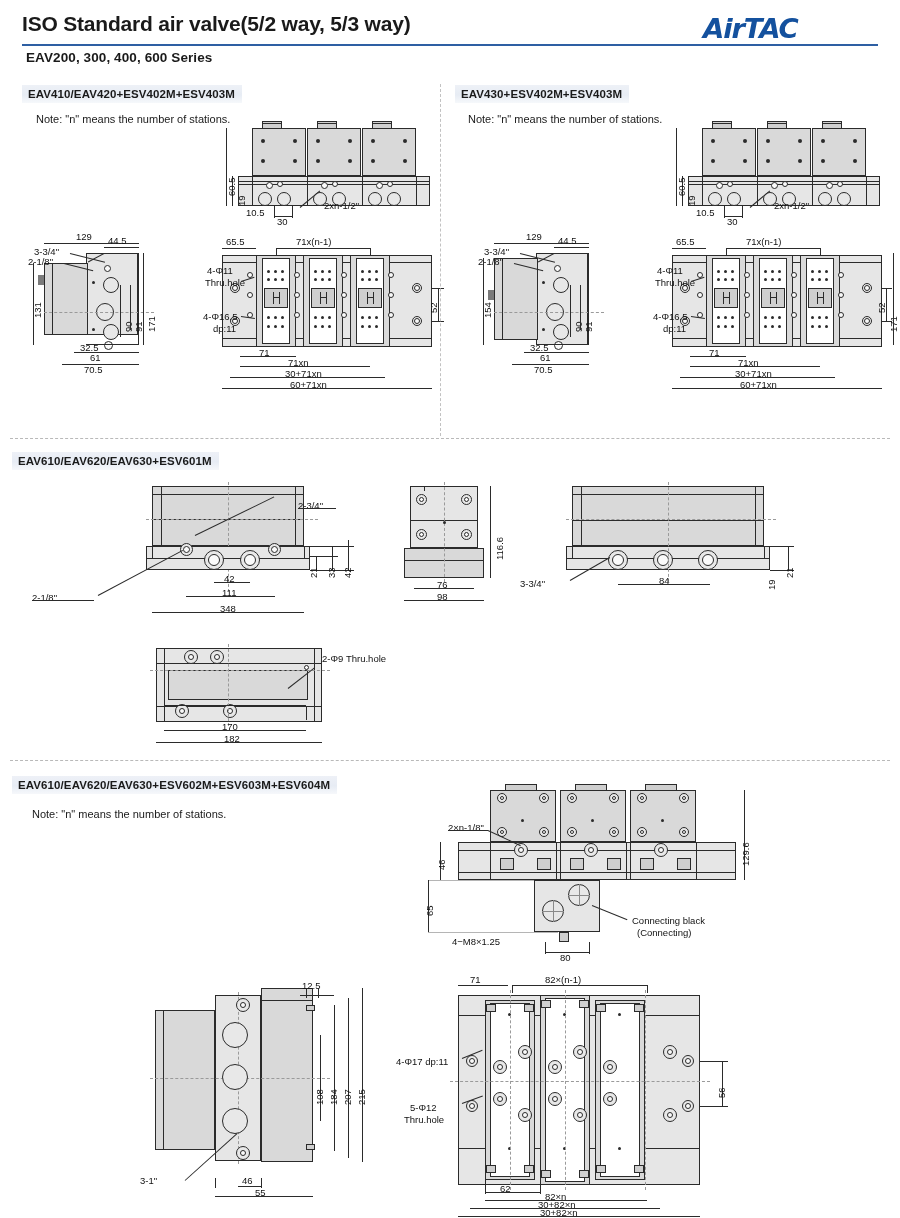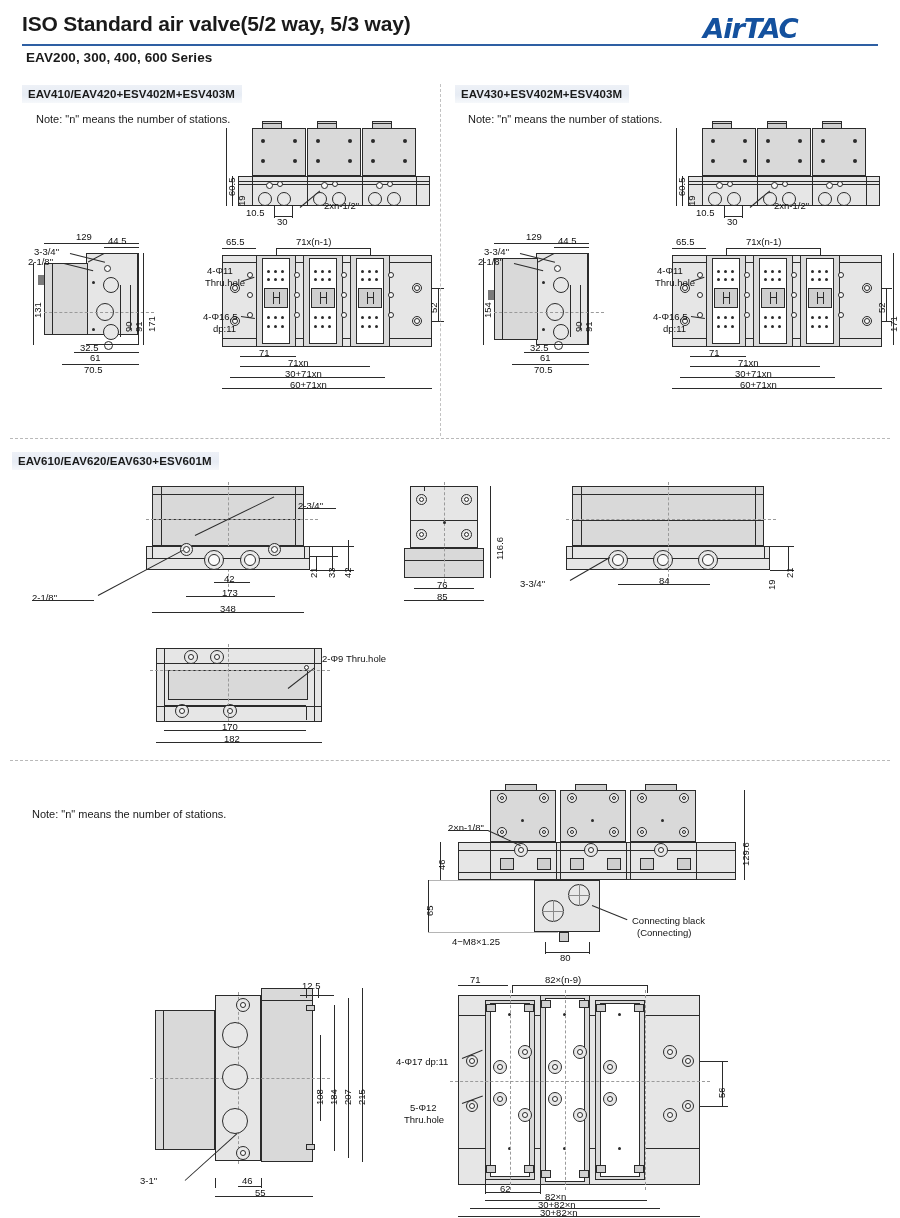--- a/index.html
+++ b/index.html
@@ -532,21 +532,21 @@
     <div class="ln" style="left:316px;top:556px;width:1px;height:14px;"></div>
     <div class="dimtxt v" style="left:308px;top:578px;">21</div>
     <div class="ln" style="left:332px;top:546px;width:1px;height:24px;"></div>
     <div class="dimtxt v" style="left:326px;top:578px;">33</div>
     <div class="ln" style="left:348px;top:540px;width:1px;height:30px;"></div>
     <div class="dimtxt v" style="left:342px;top:578px;">42</div>
 
     <div class="ln" style="left:214px;top:582px;width:36px;height:1px;"></div>
     <div class="dimtxt" style="left:224px;top:573px;">42</div>
     <div class="ln" style="left:186px;top:596px;width:89px;height:1px;"></div>
-    <div class="dimtxt" style="left:222px;top:587px;">173</div>
+    <div class="dimtxt" style="left:222px;top:587px;">111</div>
     <div class="ln" style="left:152px;top:612px;width:152px;height:1px;"></div>
     <div class="dimtxt" style="left:220px;top:603px;">348</div>
   </div>
 
   <div class="dw">
     <div class="bxl" style="left:410px;top:486px;width:68px;height:62px;"></div>
     <div class="ln" style="left:410px;top:520px;width:68px;height:1px;"></div>
     <div class="bx" style="left:404px;top:548px;width:80px;height:30px;"></div>
     <div class="ln" style="left:404px;top:560px;width:80px;height:1px;"></div>
     <div class="clv" style="left:444px;top:482px;height:100px;"></div>
@@ -561,21 +561,21 @@
     <div class="cir" style="left:416px;top:529px;width:11px;height:11px;"></div>
     <div class="cirw" style="left:419px;top:532px;width:5px;height:5px;"></div>
     <div class="cir" style="left:461px;top:529px;width:11px;height:11px;"></div>
     <div class="cirw" style="left:464px;top:532px;width:5px;height:5px;"></div>
     <div class="dot" style="left:443px;top:521px;width:3px;height:3px;"></div>
     <div class="ln" style="left:490px;top:486px;width:1px;height:92px;"></div>
     <div class="dimtxt v" style="left:494px;top:560px;">116.6</div>
     <div class="ln" style="left:414px;top:588px;width:60px;height:1px;"></div>
     <div class="dimtxt" style="left:437px;top:579px;">76</div>
     <div class="ln" style="left:404px;top:600px;width:80px;height:1px;"></div>
-    <div class="dimtxt" style="left:437px;top:591px;">85</div>
+    <div class="dimtxt" style="left:437px;top:591px;">98</div>
   </div>
 
   <div class="dw">
     <div class="bx" style="left:572px;top:486px;width:192px;height:60px;"></div>
     <div class="ln" style="left:572px;top:494px;width:192px;height:1px;"></div>
     <div class="ln" style="left:572px;top:520px;width:192px;height:1px;"></div>
     <div class="ln" style="left:581px;top:486px;width:1px;height:60px;"></div>
     <div class="ln" style="left:755px;top:486px;width:1px;height:60px;"></div>
     <div class="bxl" style="left:566px;top:546px;width:204px;height:24px;"></div>
     <div class="ln" style="left:566px;top:558px;width:204px;height:1px;"></div>
@@ -628,20 +628,21 @@
     <div class="ln" style="left:164px;top:703px;width:0;height:0;"></div>
     <div class="ln" style="left:164px;top:704px;width:0;height:0;"></div>
     <div class="ln" style="left:164px;top:730px;width:142px;height:1px;"></div>
     <div class="dimtxt" style="left:222px;top:721px;">170</div>
     <div class="ln" style="left:156px;top:742px;width:166px;height:1px;"></div>
     <div class="dimtxt" style="left:224px;top:733px;">182</div>
   </div>
 
   <div class="hdiv" style="left:10px;top:760px;width:880px;"></div>
 
+  <div class="sec-hd" style="left:12px;top:776px;">EAV610/EAV620/EAV630+ESV602M+ESV603M+ESV604M</div>
   <div class="note" style="left:32px;top:808px;">Note: "n" means the number of stations.</div>
 
   <div class="dw">
 
     <div class="bx" style="left:490px;top:790px;width:66px;height:52px;"></div>
     <div class="bx" style="left:560px;top:790px;width:66px;height:52px;"></div>
     <div class="bx" style="left:630px;top:790px;width:66px;height:52px;"></div>
     <div class="bx2" style="left:505px;top:784px;width:32px;height:7px;"></div>
     <div class="bx2" style="left:575px;top:784px;width:32px;height:7px;"></div>
     <div class="bx2" style="left:645px;top:784px;width:32px;height:7px;"></div>
@@ -841,21 +842,21 @@
 
     <div class="dimtxt" style="left:396px;top:1056px;">4-Φ17 dp:11</div>
     <div class="lead" style="left:462px;top:1058px;width:22px;transform:rotate(-22deg);"></div>
     <div class="dimtxt" style="left:410px;top:1102px;">5-Φ12</div>
     <div class="dimtxt" style="left:404px;top:1114px;">Thru.hole</div>
     <div class="lead" style="left:462px;top:1103px;width:22px;transform:rotate(-20deg);"></div>
 
     <div class="ln" style="left:458px;top:985px;width:50px;height:1px;"></div>
     <div class="dimtxt" style="left:470px;top:974px;">71</div>
     <div class="ln" style="left:512px;top:985px;width:135px;height:1px;"></div>
-    <div class="dimtxt" style="left:545px;top:974px;">82×(n-9)</div>
+    <div class="dimtxt" style="left:545px;top:974px;">82×(n-1)</div>
     <div class="ln" style="left:512px;top:985px;width:1px;height:8px;"></div>
     <div class="ln" style="left:647px;top:985px;width:1px;height:8px;"></div>
 
     <div class="ln" style="left:700px;top:1061px;width:28px;height:1px;"></div>
     <div class="ln" style="left:700px;top:1106px;width:28px;height:1px;"></div>
     <div class="ln" style="left:722px;top:1061px;width:1px;height:45px;"></div>
     <div class="dimtxt v" style="left:716px;top:1098px;">56</div>
 
     <div class="ln" style="left:485px;top:1172px;width:1px;height:22px;"></div>
     <div class="ln" style="left:540px;top:1172px;width:1px;height:22px;"></div>

